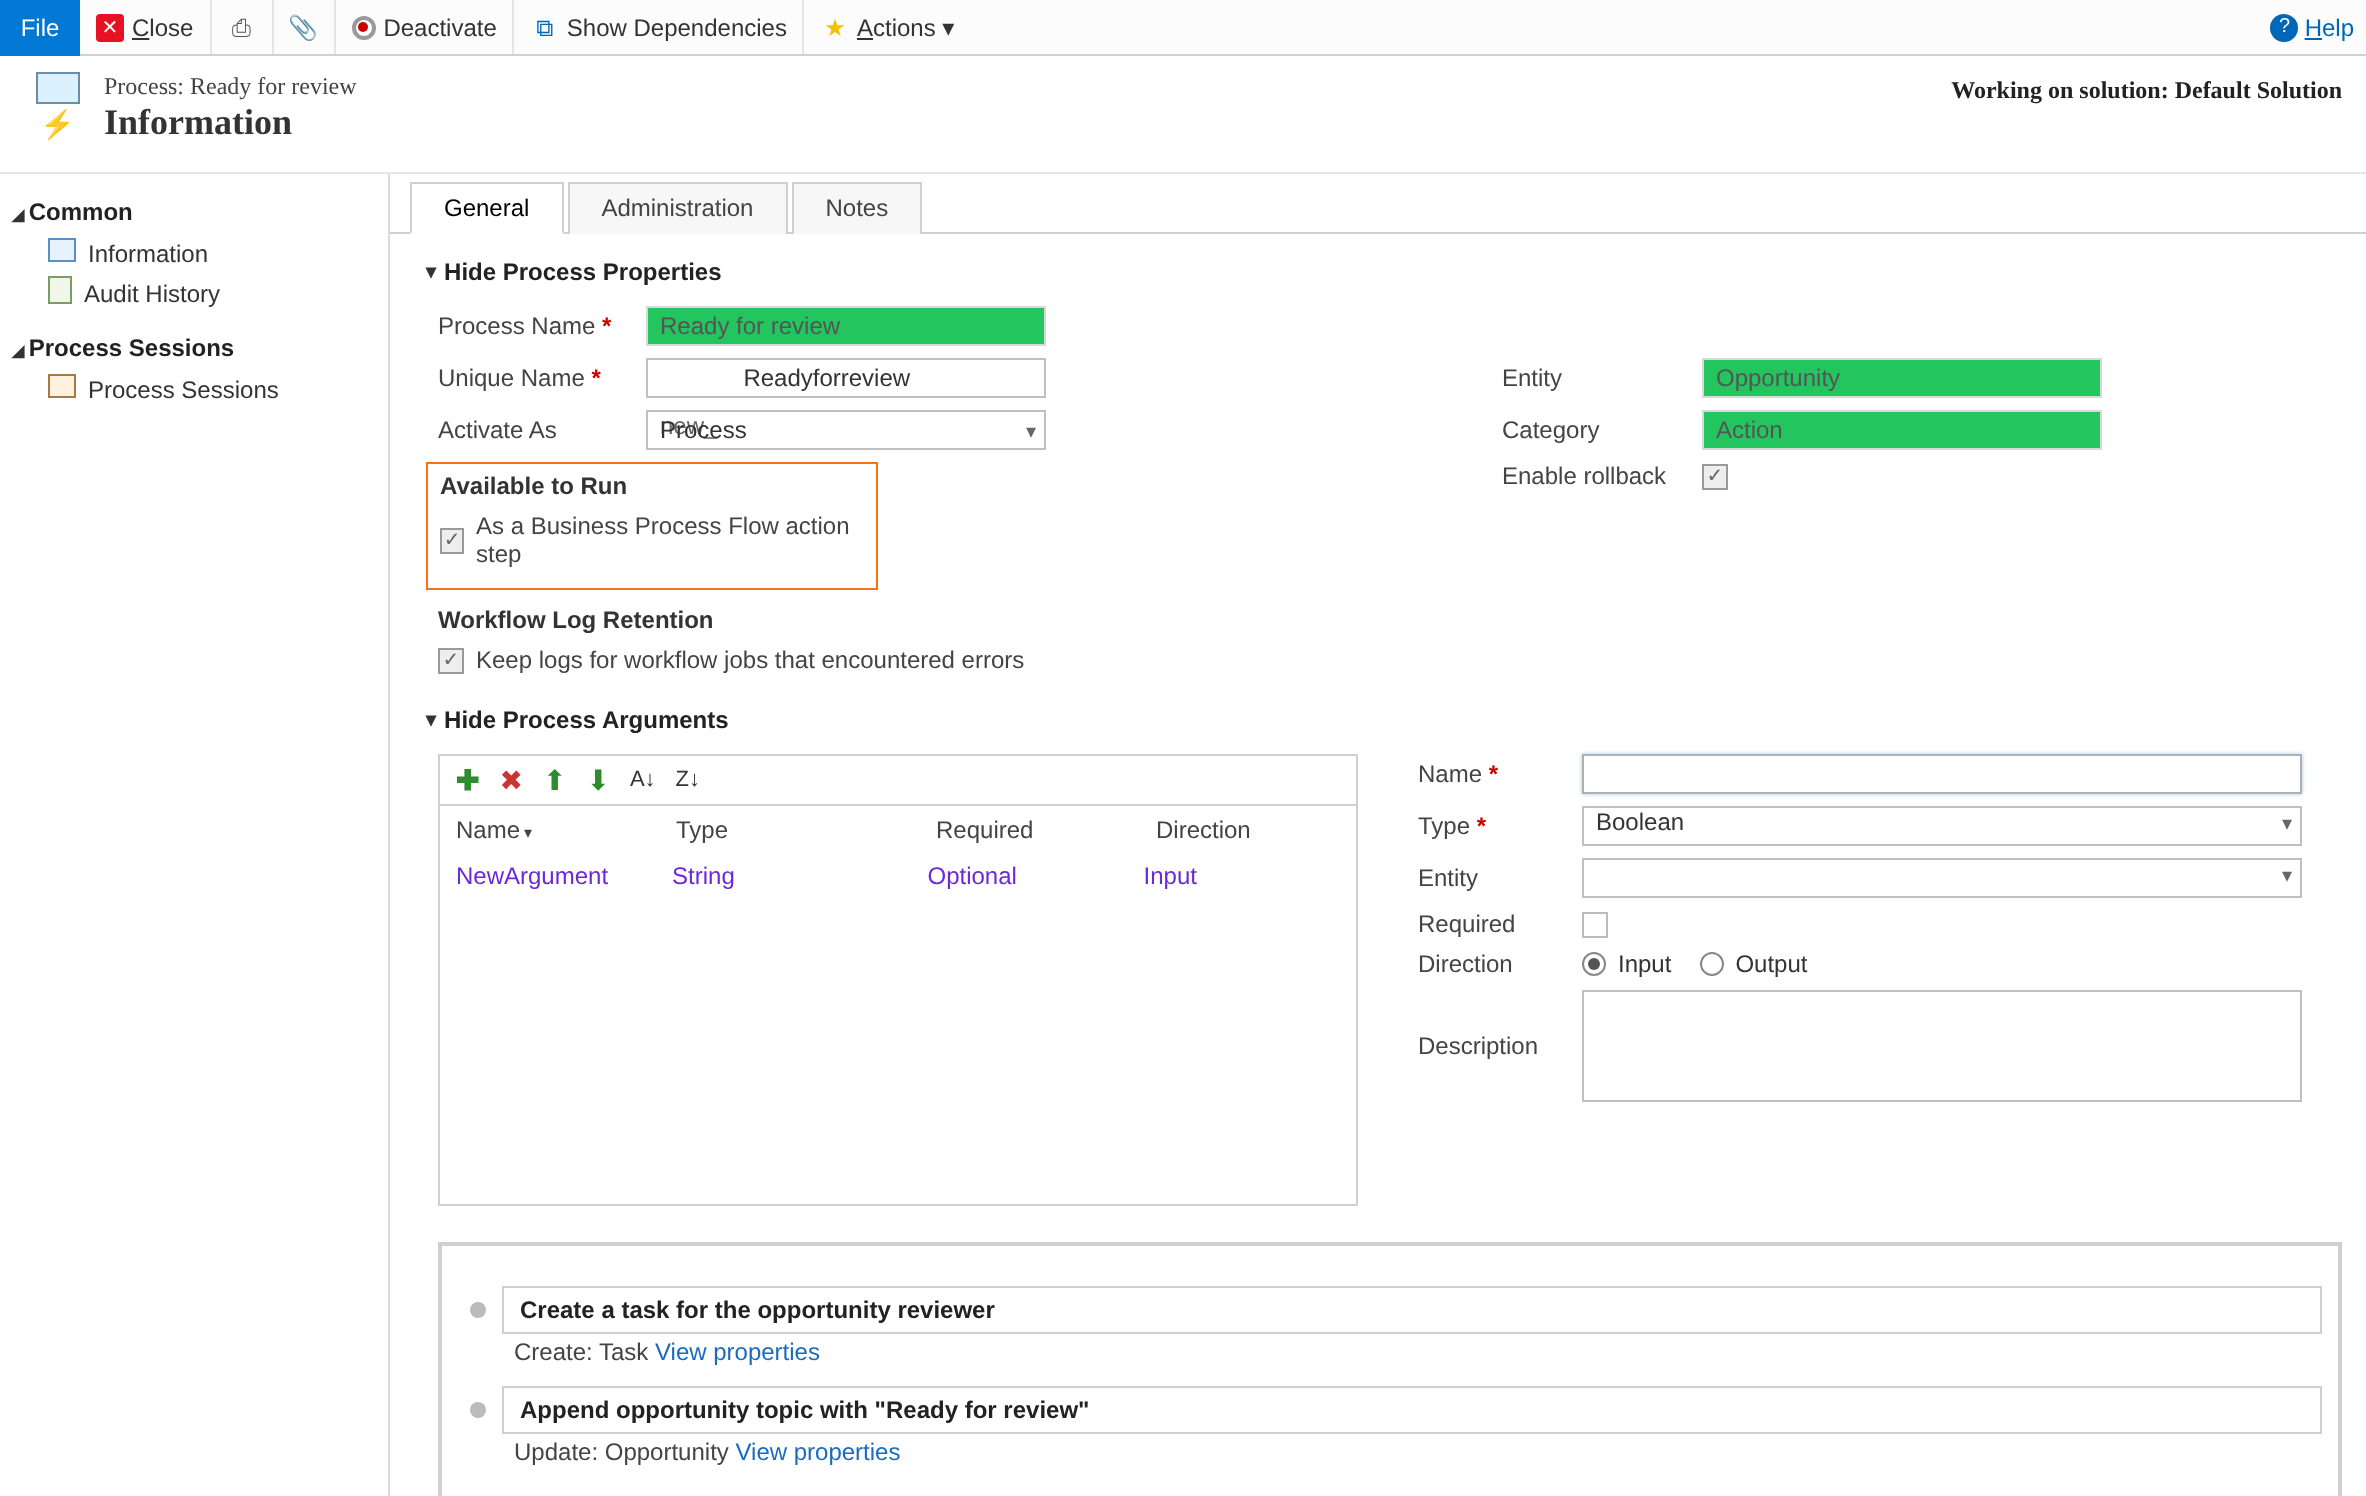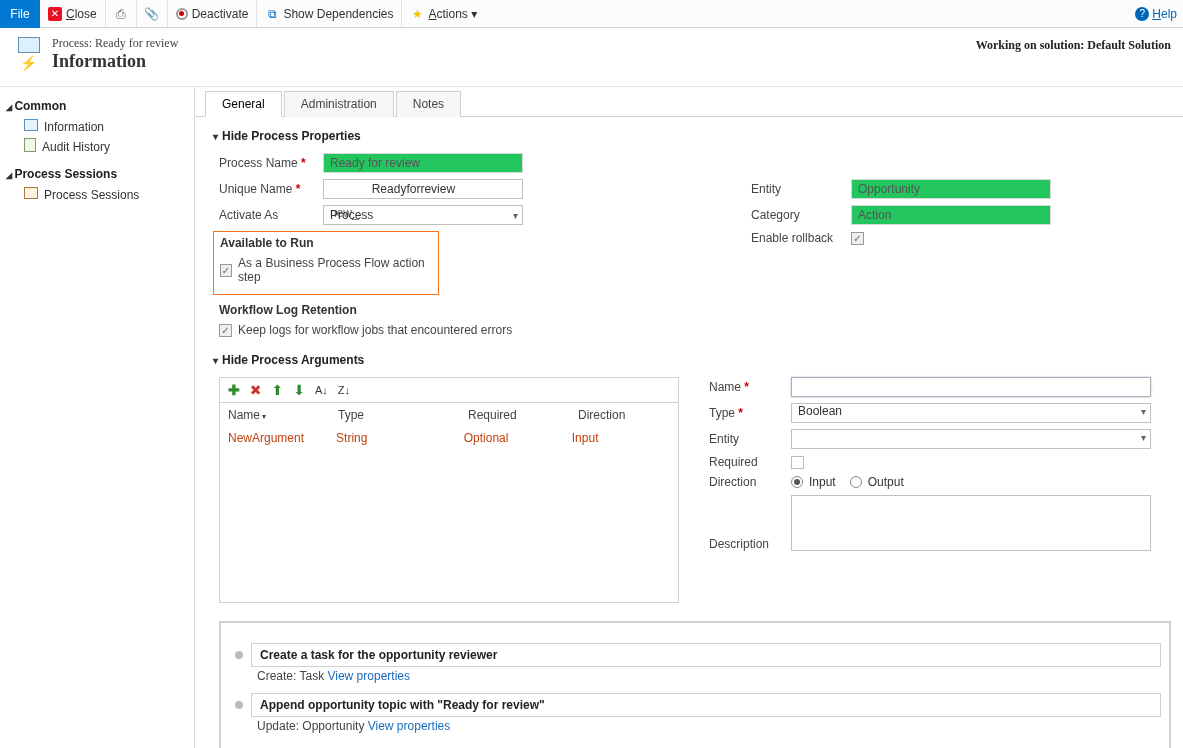--- a/index.html
+++ b/index.html
@@ -155,21 +155,21 @@
   .dn{color:#2e8b2e;}
   .az{color:#333;font-size:11px;}
   .arg-grid{
     border:1px solid #d0d0d0; border-top:none; width:460px;
     min-height: 200px;
   }
   .ag-head{ display:flex; padding:5px 8px 3px; color:#444; border-bottom:0;}
   .ag-head div{ flex:none;}
   .ag-c1{width:110px;} .ag-c2{width:130px;} .ag-c3{width:110px;} .ag-c4{width:100px;}
   .ag-head .sortcar::after{content:"▾"; font-size:8px; color:#444; margin-left:2px;}
-  .ag-row{ display:flex; padding:6px 8px; color:#c2410c;justify-content:flex-end;}
+  .ag-row{ display:flex; padding:6px 8px; color:#6d28d9;justify-content:flex-end;}
 
   
   .arg-detail{ }
   .arg-detail .lbl{width:82px;}
   .arg-detail .inp-o{ border:1px solid #b0b0b0; height:20px; width:360px; padding:0 4px; box-shadow:0 0 2px #9fc2e8;}
   .arg-detail .sel { border:1px solid #c0c0c0; height:20px; width:360px; display:flex;align-items:flex-start;justify-content:space-between;padding:0 4px 0 6px;}
   .arg-detail .sel .car::before{content:"▾";color:#666;font-size:10px;}
   .rad { width:12px;height:12px;border:1px solid #888;border-radius:50%; display:inline-flex;align-items:center;justify-content:center; }
   .rad.on::after{content:"";width:6px;height:6px;border-radius:50%;background:#555;}
   .desc-box{ border:1px solid #c0c0c0; width:360px; height:56px;}
@@ -373,21 +373,21 @@
             <div class="lbl">Required</div>
             <span class="chk2"></span>
           </div>
           <div class="form-row">
             <div class="lbl">Direction</div>
             <span class="rad on"></span>
             <span style="margin:0 14px 0 6px;">Input</span>
             <span class="rad"></span>
             <span style="margin-left:6px;">Output</span>
           </div>
-          <div class="form-row" style="align-items:flex-end;">
+          <div class="form-row" style="align-items:center;">
             <div class="lbl">Description</div>
             <div class="desc-box"></div>
           </div>
         </div>
       </div>
 
       <div class="steps-outer">
         <div class="step-row">
           <div class="step-bullet"></div>
           <div class="step-box">Create a task for the opportunity reviewer</div>

